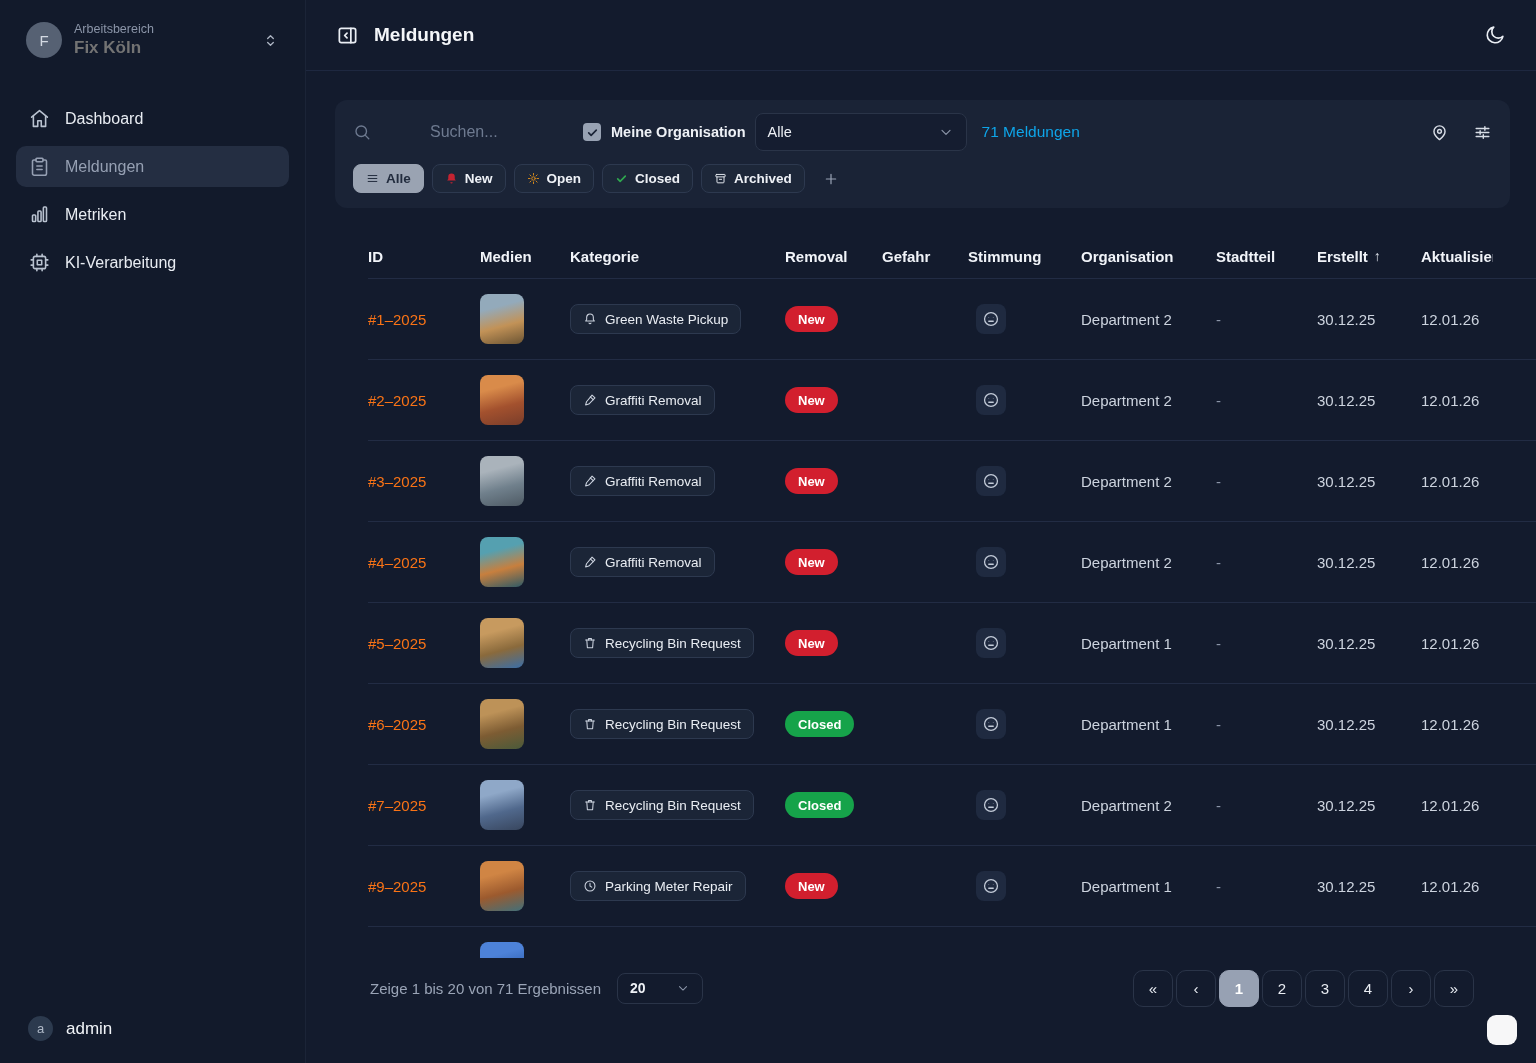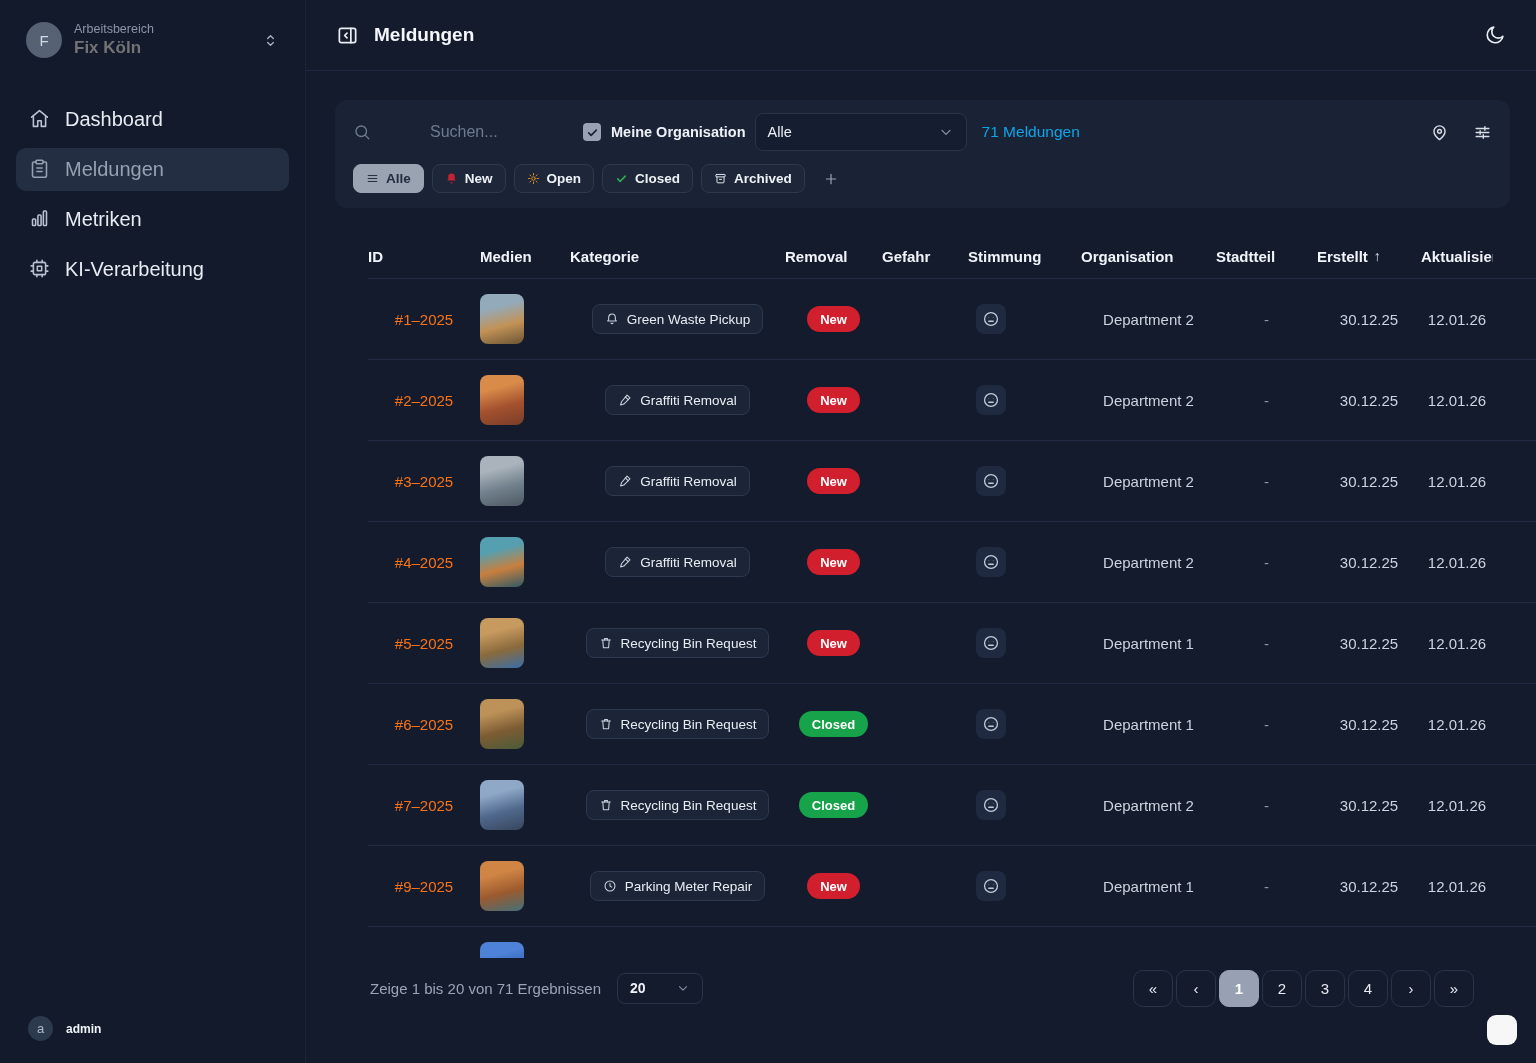--- a/index.html
+++ b/index.html
@@ -15,30 +15,30 @@
   .sidebar { width:306px; flex:0 0 306px; background:#121a2b; border-right:1px solid #1b2437;
              display:flex; flex-direction:column; padding:16px 16px 14px; }
   .ws { display:flex; align-items:center; gap:12px; padding:6px 10px 6px 10px; border-radius:10px; cursor:pointer; }
   .ws-avatar { width:36px; height:36px; border-radius:50%; background:#566173; color:#d3d9e2;
                font-size:15px; display:flex; align-items:center; justify-content:center; flex:0 0 36px; }
   .ws-meta { flex:1; min-width:0; }
   .ws-label { font-size:12.5px; color:#8b95a8; }
   .ws-name { font-size:17px; font-weight:700; color:#737373; margin-top:2px; }
   .ws-chev { width:17px; height:17px; color:#aeb6c4; }
   .nav { margin-top:34px; display:flex; flex-direction:column; gap:7px; }
-  .nav-item { display:flex; align-items:flex-start; gap:15px; padding:10px 13px; border-radius:10px;
-              font-size:20px; color:#e8ecf2; cursor:pointer; }
+  .nav-item { display:flex; align-items:center; gap:15px; padding:10px 13px; border-radius:10px;
+              font-size:16px; color:#e8ecf2; cursor:pointer; }
   .nav-item .nav-icon { width:21px; height:21px; color:#b9c2d0; flex:0 0 21px; }
   .nav-item.active { background:#242e42; color:#96a0b3; }
   .nav-item.active .nav-icon { color:#96a0b3; }
   .nav-item .chev { margin-left:auto; width:18px; height:18px; color:#c9d0db; }
   .sb-user { margin-top:auto; display:flex; align-items:center; gap:13px; padding:8px 12px; cursor:pointer; }
   .sb-user-avatar { width:25px; height:25px; border-radius:50%; background:#2c3a4e; color:#aeb8c6;
                     font-size:13px; display:flex; align-items:center; justify-content:center; }
-  .sb-user-name { font-size:12px; font-weight:700; color:#f0f3f7;text-align:center; }
+  .sb-user-name { font-size:17px; font-weight:400; color:#f0f3f7;text-align:center; }
 
   
   .main { flex:1; display:flex; flex-direction:column; min-width:0; }
   .topbar { height:71px; flex:0 0 71px; display:flex; align-items:center; gap:15px;
             padding:0 30px; border-bottom:1px solid #1e2840; }
   .panel-btn { width:23px; height:23px; color:#eaeef4; cursor:pointer; }
   .page-title { font-size:19px; font-weight:700; color:#f4f6f9; }
   .moon-btn { margin-left:auto; width:22px; height:22px; color:#eaeef4; cursor:pointer; }
 
   
@@ -65,21 +65,21 @@
   .chip { display:flex; align-items:center; gap:7px; height:29px; padding:0 12px; border-radius:8px;
           background:#1d2739; border:1px solid #2d394f; font-size:13.5px; font-weight:600;
           color:#eef1f6; cursor:pointer; white-space:nowrap; }
   .chip .icon { width:13px; height:13px; flex:0 0 13px; }
   .chip.active { background:#9aa3b2; border-color:#9aa3b2; color:#222c3e; }
   .chip-add { width:36px; height:29px; display:flex; align-items:center; justify-content:center;
               color:#9aa4b6; cursor:pointer; }
   .chip-add .icon { width:16px; height:16px; }
 
   
-  .table-wrap { flex:1; overflow:hidden; padding:26px 0 0 62px;text-align:center; }
+  .table-wrap { flex:1; overflow:hidden; padding:26px 0 0 62px; }
   .tgrid { display:grid; grid-template-columns:112px 90px 215px 97px 86px 113px 135px 101px 104px 72px;
            align-items:center; }
   .thead { height:44px; }
   .th { font-size:15px; font-weight:700; color:#f1f4f9; white-space:nowrap; overflow:hidden;
         display:flex; align-items:center; gap:6px; }
   .sort-arrow { font-size:14px; color:#dfe4ec; }
   .trow { height:81px; border-top:1px solid #222c44; cursor:pointer; }
   .cell { font-size:15px; white-space:nowrap; overflow:hidden; }
   .c-id { color:#f97316; }
   .thumb { width:44px; height:50px; border-radius:8px; }

